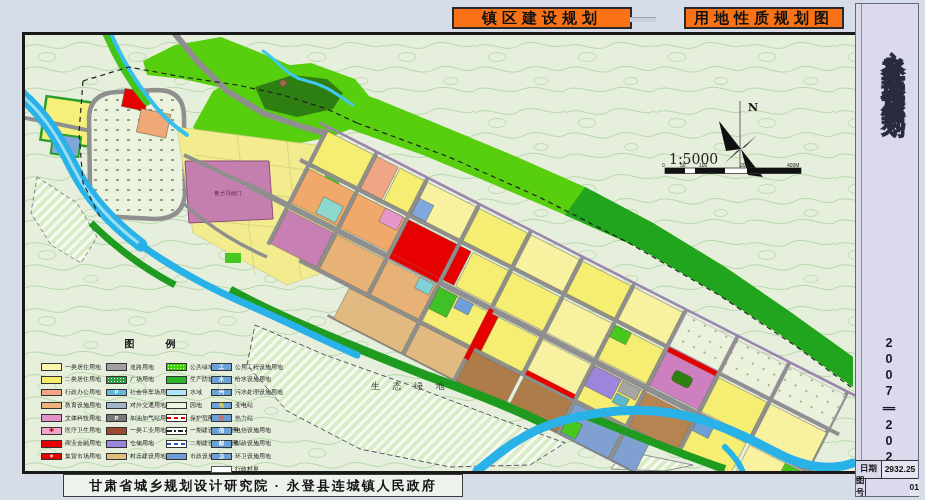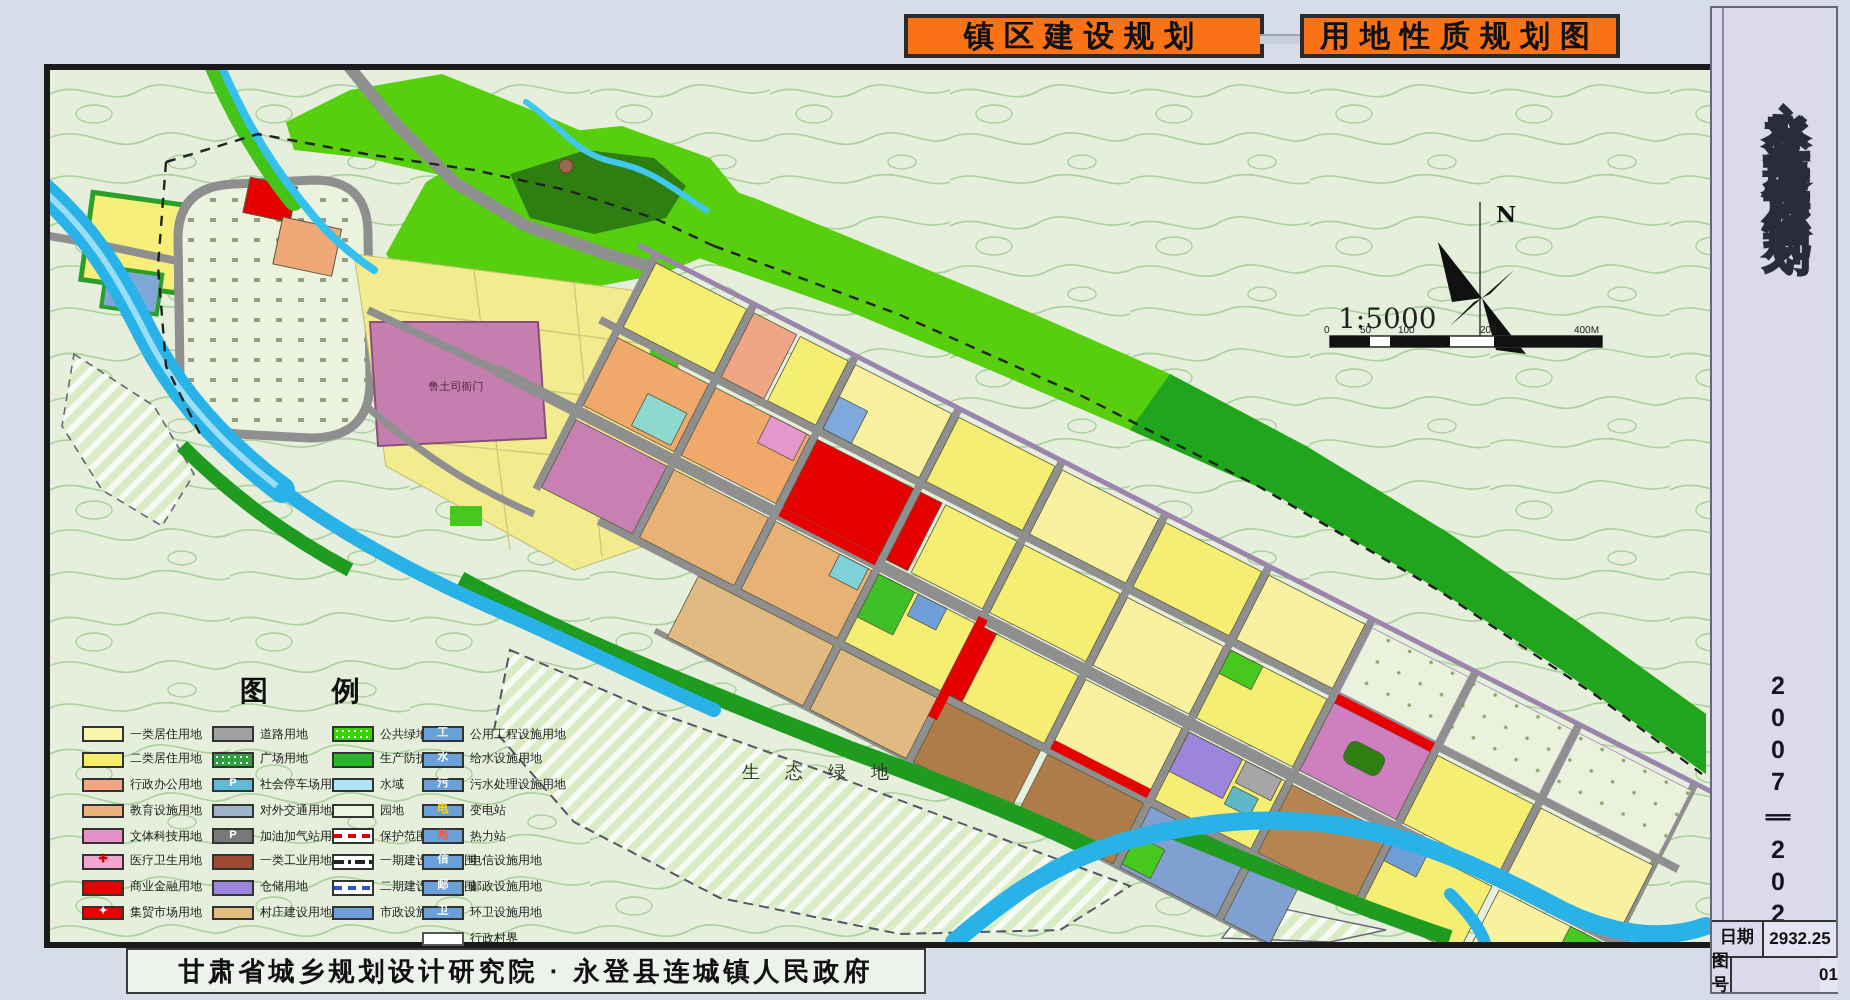--- a/index.html
+++ b/index.html
@@ -3,30 +3,30 @@
 <meta charset="utf-8">
 <style>
   html,body{margin:0;padding:0;}
   body{width:925px;height:500px;overflow:hidden;background:#d6dde9;
        font-family:"Liberation Sans",sans-serif;position:relative;}
   
   .tab{position:absolute;top:7px;height:22px;background:#f97316;border:2px solid #2a2a2a;
        display:flex;align-items:center;justify-content:center;font-weight:bold;
        font-size:15px;letter-spacing:5px;color:#111;box-sizing:border-box;}
   #tab1{left:452px;width:180px;}
-  #tab2{left:650px;width:160px;}
+  #tab2{left:684px;width:160px;}
   .tab-link{position:absolute;top:17px;left:630px;width:26px;height:4px;background:#c9cfda;border-top:1px solid #9aa2b2;}
   
   #map-wrap{position:absolute;left:22px;top:32px;width:830px;height:436px;
             border:3px solid #1a1a1a;background:#e6efdc;box-sizing:content-box;}
   #map-svg{position:absolute;left:0;top:0;}
   
   #legend{position:absolute;left:14px;top:302px;width:252px;height:132px;font-size:6px;color:#222;}
   #legend .lg-title{position:absolute;left:28px;top:0;width:180px;text-align:center;
-                    font-size:14px;font-weight:bold;letter-spacing:14px;color:#111;}
+                    font-size:10px;font-weight:bold;letter-spacing:14px;color:#111;}
   .lg-col{position:absolute;top:26px;}
   .lg-item{display:flex;align-items:center;height:8px;margin-bottom:4.8px;}
   .lg-sw{width:21px;height:7.5px;border:0.5px solid #333;box-sizing:border-box;flex:0 0 21px;
          position:relative;display:flex;align-items:center;justify-content:center;background:#fff;}
   .lg-sw b{font-size:5.5px;line-height:5px;font-weight:bold;}
   .lg-sw i{display:block;width:100%;height:1.8px;}
   .lg-lb{margin-left:3px;white-space:nowrap;font-size:6px;transform-origin:left center;color:#1a1a1a;}
   
   #sidebar{position:absolute;left:855px;top:3px;width:64px;height:494px;background:#dadaec;
            border:1px solid #66667a;box-sizing:border-box;}

